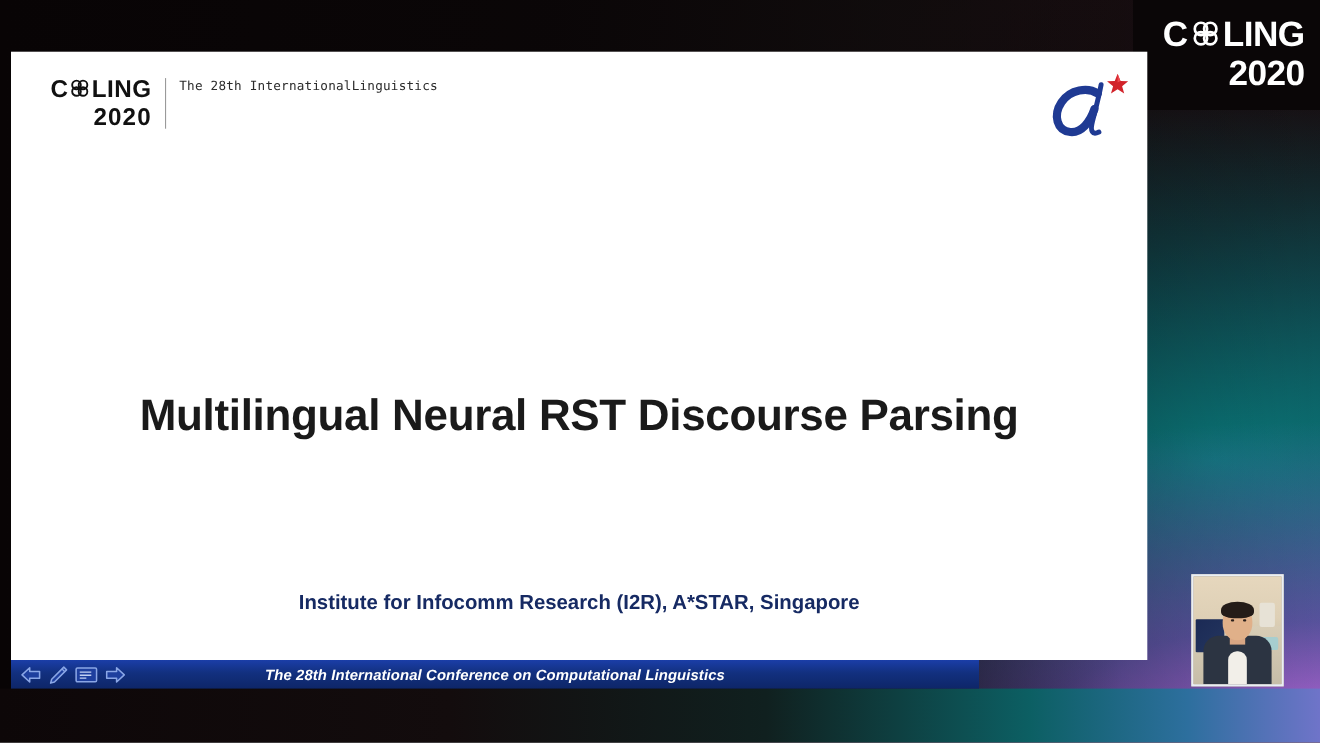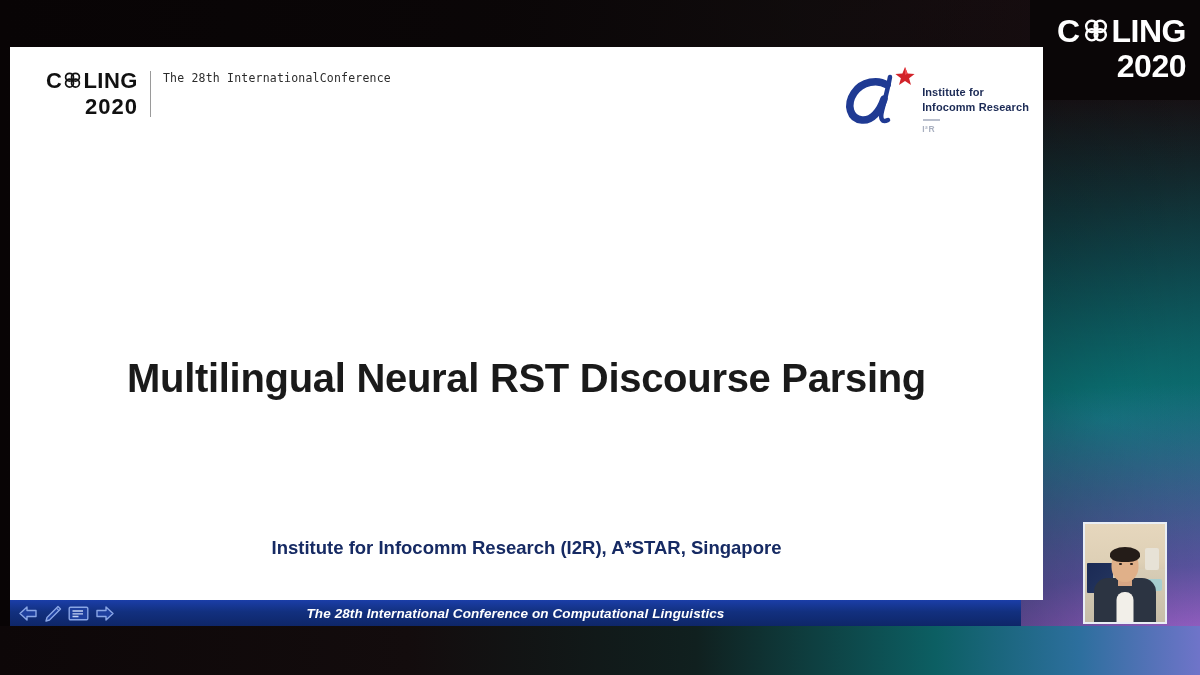--- a/index.html
+++ b/index.html
@@ -84,21 +84,21 @@
     text-align:center; font-size:19px; color:#1c1c1c; font-weight:400;
   }
   #slide-authors .underlined { text-decoration:underline; text-underline-offset:2px; }
   #slide-affil {
     position:absolute; top:380px; left:0; width:100%;
     text-align:center; font-size:18.5px; font-weight:700; color:#162a63;
   }
 
   
   #ctrl-bar {
-    position:absolute; left:10px; top:600px; width:1011px; height:26px;
+    position:absolute; left:10px; top:600px; width:880px; height:26px;
     background:linear-gradient(to bottom, #1b3ea8 0%, #12307f 45%, #0e2668 100%);
     display:flex; align-items:center;
   }
   #ctrl-icons { display:flex; align-items:center; gap:6px; padding-left:8px; }
   #ctrl-icons > span { display:inline-flex; cursor:pointer; }
   #ctrl-title {
     position:absolute; left:0; width:100%; text-align:center;
     color:#ffffff; font-size:13.5px; font-weight:700; font-style:italic;
     letter-spacing:0.1px; pointer-events:none;
   }
@@ -175,42 +175,36 @@
               <circle cx="20.5" cy="20" r="6"></circle>
             </g>
           </svg>
           <span>LING</span>
         </div>
         <div class="cl-r2">2020</div>
       </div>
       <div class="cl-divider"></div>
       <div class="cl-right">
         <div>The 28th International</div>
-        <div>Conference</div>
+        <div>Linguistics</div>
       </div>
     </div>
 
     <div id="i2r-logo">
       <div id="i2r-mark">
         <svg width="80" height="72" viewBox="0 0 80 72">
 
           <path d="M52 14 C50 25 46 40 44 48 C42 56 44 60 50 57" fill="none" stroke="#1f3a93" stroke-width="4.5" stroke-linecap="round"></path>
           <path d="M49 22 C40 16 24 18 16 30 C8 42 12 56 24 57 C34 58 42 48 46 36" fill="none" stroke="#1f3a93" stroke-width="7.5" stroke-linecap="round"></path>
 
           <g transform="translate(58,4)">
             <path d="M9 0 L11.6 6.6 L18.6 6.9 L13.1 11.3 L15 18 L9 14.1 L3 18 L4.9 11.3 L-0.6 6.9 L6.4 6.6 Z" fill="#d2232a"></path>
             <path d="M9 0 L11.6 6.6 L9 8 Z" fill="#ef4a50"></path>
           </g>
         </svg>
-      </div>
-      <div id="i2r-text">
-        <div class="i2r-l1">Institute for</div>
-        <div class="i2r-l2">Infocomm Research</div>
-        <div class="i2r-rule"></div>
-        <div class="i2r-sub">I²R</div>
       </div>
     </div>
   </div>
 
   <div id="slide-body">
     <div id="slide-title">Multilingual Neural RST Discourse Parsing</div>
 
 
     <div id="slide-affil">Institute for Infocomm Research (I2R), A*STAR, Singapore</div>
   </div>

